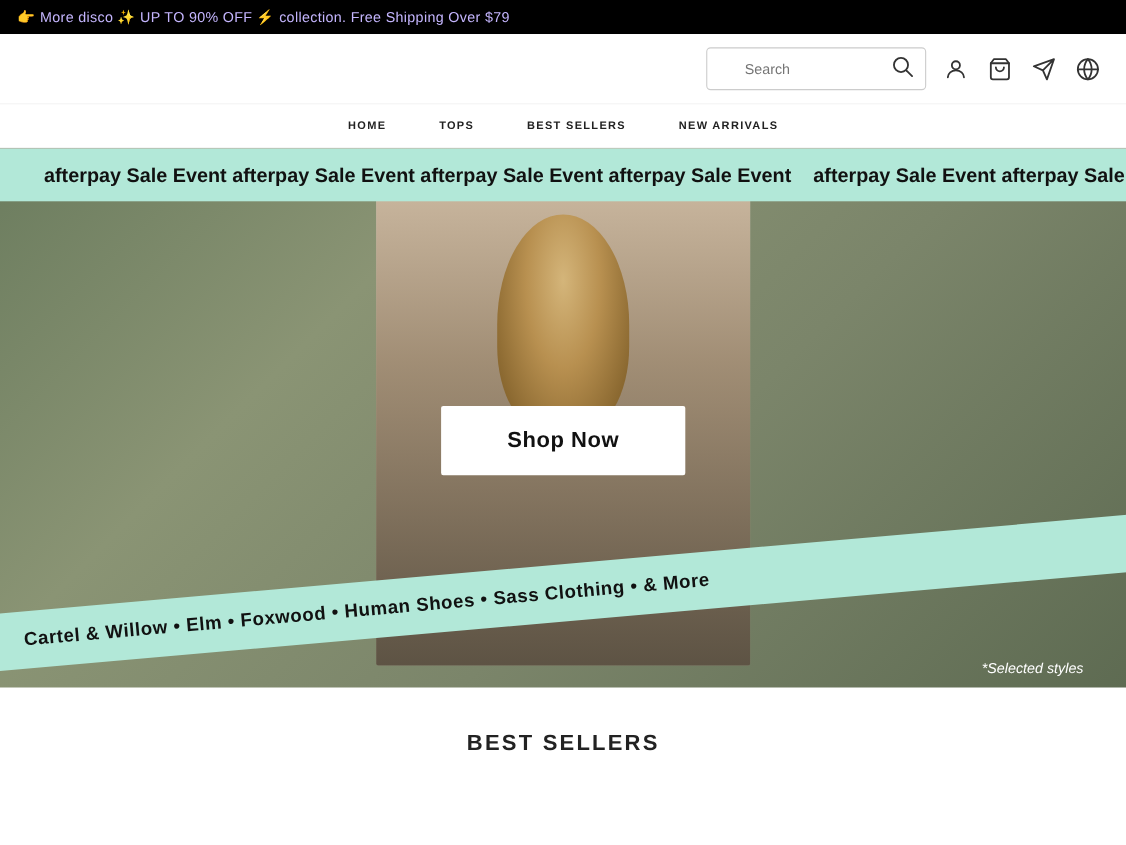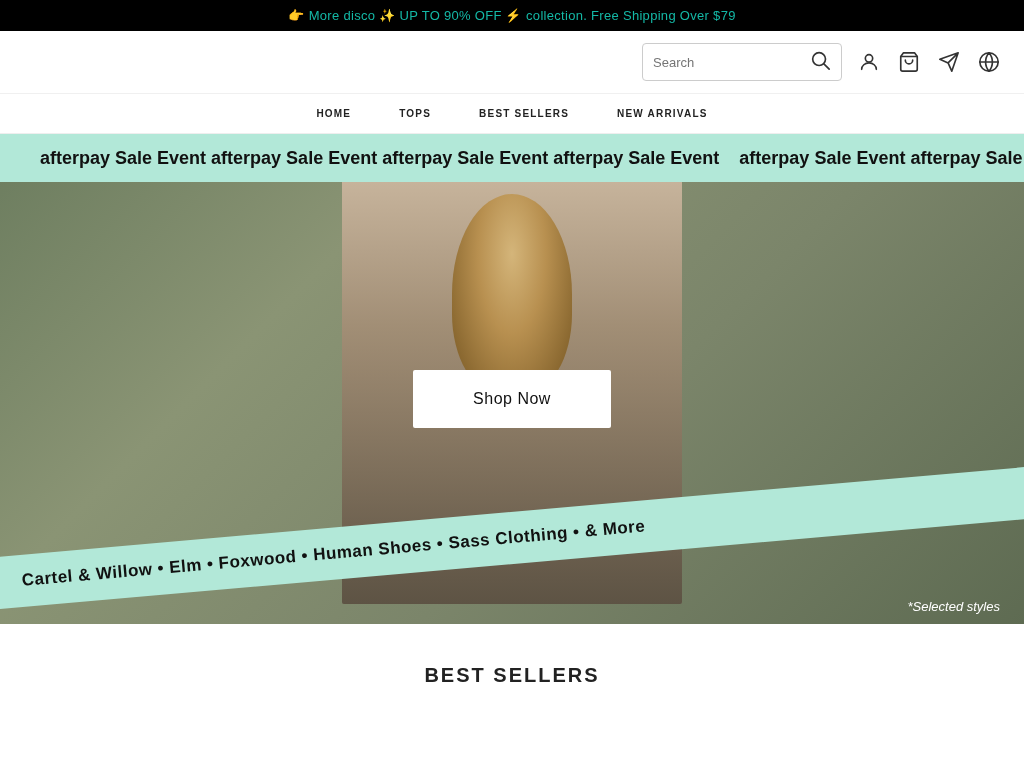--- a/index.html
+++ b/index.html
@@ -1,22 +1,21 @@
 <!DOCTYPE html>
 <html><head>
   <meta charset="utf-8">
   <style>
     * { margin: 0; padding: 0; box-sizing: border-box; }
     body { font-family: Arial, sans-serif; background: #fff; width: 1024px; overflow-x: hidden; }
 
     
     .announcement-bar {
       background: #000;
-      color: #14b8a6;
-      text-align: center;
+      color: #c4b5fd;
       padding: 8px 16px;
       font-size: 13px;
       letter-spacing: 0.3px;
     }
 
     
     .header {
       display: flex;
       align-items: center;
       justify-content: space-between;
@@ -40,20 +39,21 @@
       flex: 0 0 200px;
       gap: 6px;
     }
     .header-search input {
       border: none;
       outline: none;
       font-size: 13px;
       color: #555;
       width: 100%;
       background: transparent;
+      margin-left: 24px;
     }
     .header-icons {
       display: flex;
       align-items: center;
       gap: 18px;
       margin-left: 16px;
     }
     .header-icon {
       cursor: pointer;
       color: #333;
@@ -200,32 +200,32 @@
     }
     .hero-heading sup {
       font-size: 30px;
       vertical-align: super;
     }
     .shop-now-btn {
       background: #fff;
       color: #111;
       border: none;
       padding: 20px 60px;
-      font-size: 16px;
-      font-weight: 400;
+      font-size: 20px;
+      font-weight: 700;
       letter-spacing: 0.5px;
       cursor: pointer;
       border-radius: 2px;
     }
 
     
     .selected-styles {
       position: absolute;
       bottom: 10px;
-      right: 24px;
+      right: 39px;
       color: #fff;
       font-size: 13px;
       z-index: 20;
       font-style: italic;
     }
 
     
     .best-sellers-section {
       padding: 40px 24px 20px;
       text-align: center;

